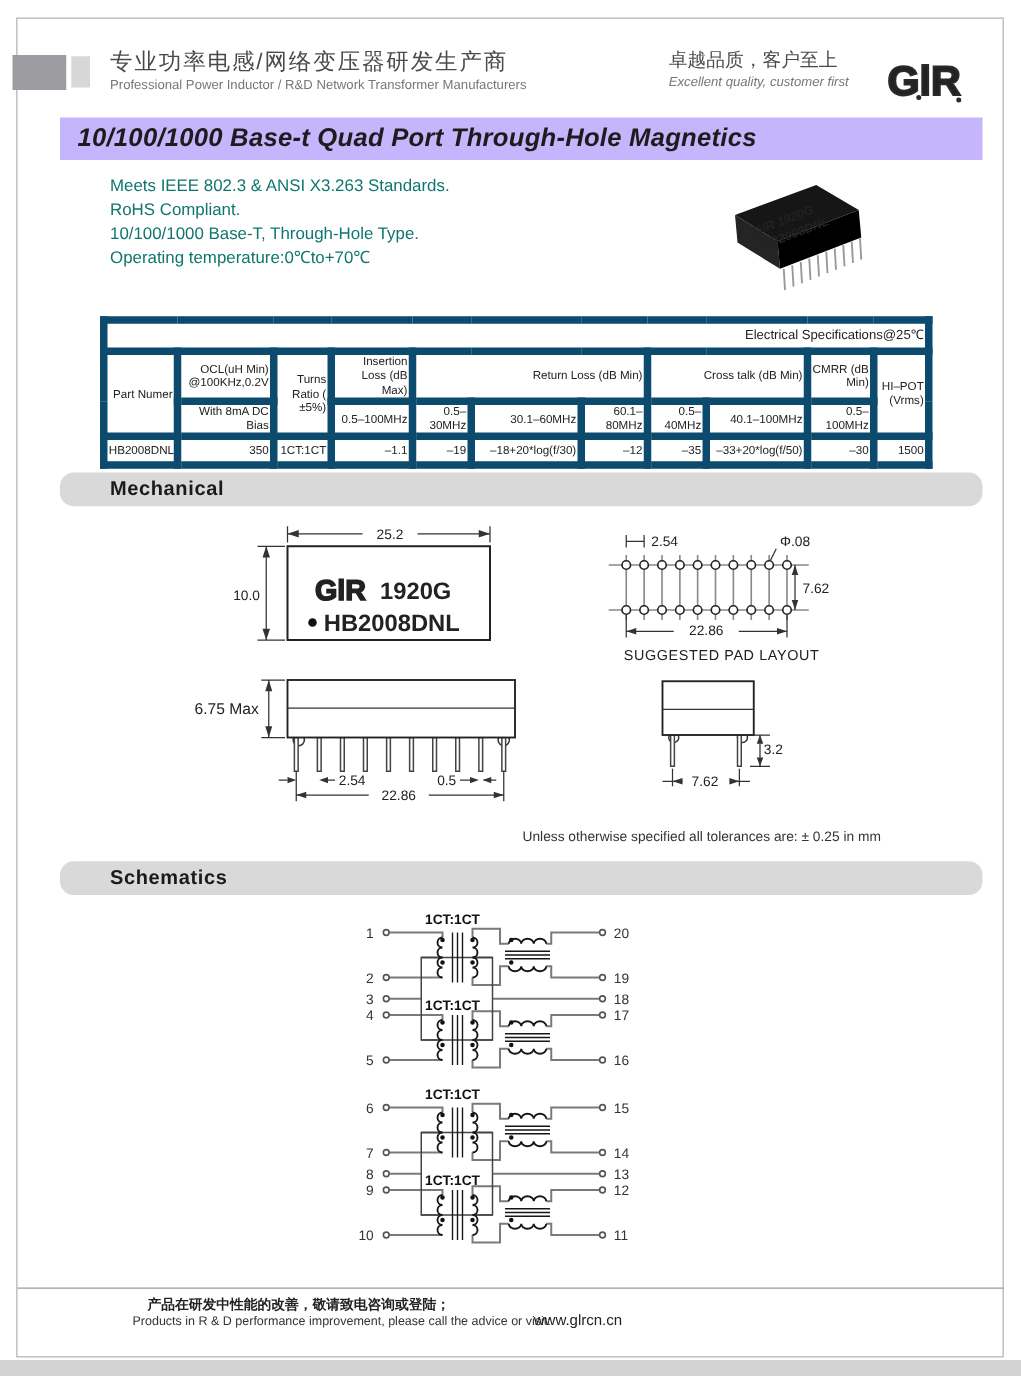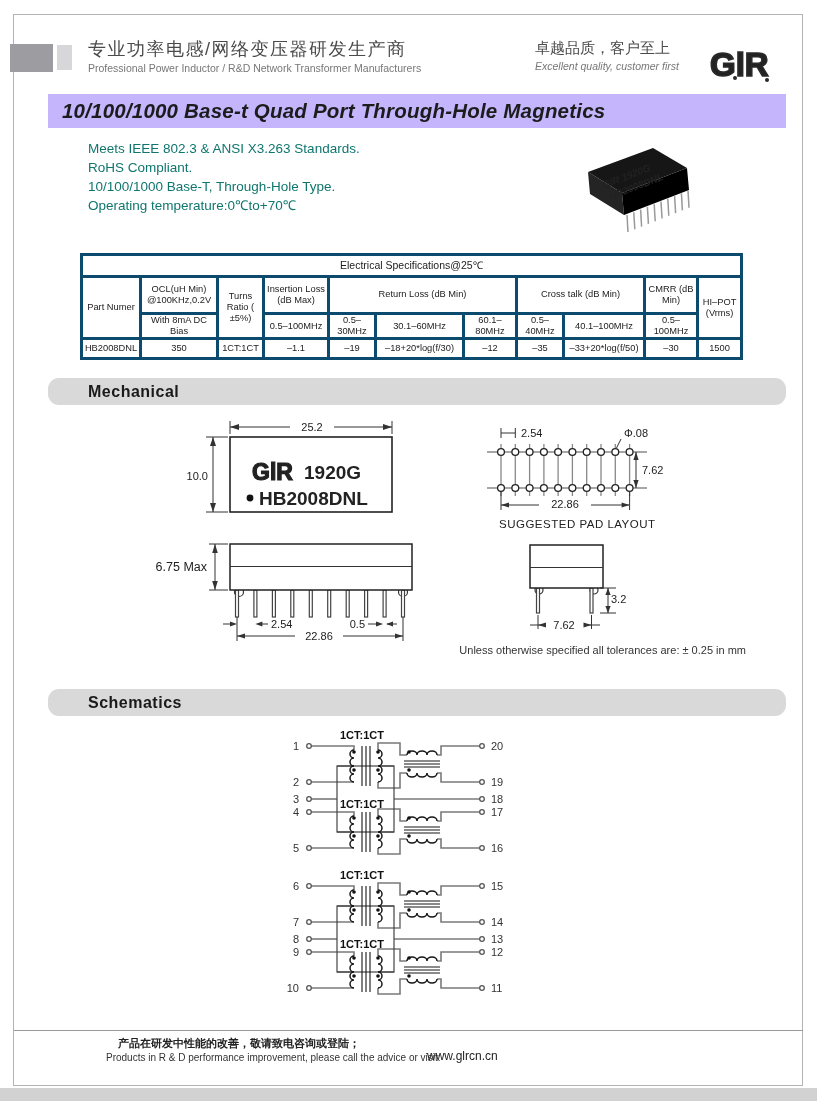--- a/index.html
+++ b/index.html
@@ -14,33 +14,33 @@
   .zh-slogan{left:535px;top:39px;font-size:15px;color:#4a4a4a;}
   .en-slogan{left:535px;top:60px;font-size:10.5px;font-style:italic;color:#777;}
   .title-bar{left:48px;top:94px;width:738px;height:34px;background:#c4b5fd;
              font-size:20.5px;font-weight:bold;font-style:italic;color:#1c1c1c;
              line-height:34px;padding-left:14px;box-sizing:border-box;letter-spacing:0.2px;}
   .features{left:88px;top:139px;font-size:13.5px;line-height:19px;color:#0f766e;}
   .sec-bar{left:48px;top:0;width:738px;height:27px;background:#d9d9d9;
            font-size:16px;font-weight:bold;color:#1a1a1a;line-height:27px;
            padding-left:40px;box-sizing:border-box;letter-spacing:0.5px;border-radius:11px;}
   table.spec{border-collapse:collapse;table-layout:fixed;width:662px;font-size:9.3px;color:#222;}
-  table.spec td{border:3px solid #0c4a6e;text-align:center;vertical-align:middle;
+  table.spec td{border:6px solid #0c4a6e;text-align:right;vertical-align:middle;
                 padding:0 1px;line-height:1.2;overflow:hidden;margin-left:40px;}
   tr.t-title td{height:19px;font-size:10.5px;}
   tr.t-h1 td{height:34px;}
   tr.t-h2 td{height:15px;}
   tr.t-data td{height:17px;}
   svg text{font-family:"Liberation Sans",sans-serif;fill:#222;}
   .dim{font-size:11px;}
   .dim12{font-size:12.5px;}
   .pinlbl{font-size:11px;fill:#333;}
   .ratio{font-size:11px;font-weight:bold;fill:#111;}
   .caption{font-size:11.5px;letter-spacing:0.5px;fill:#222;}
-  .note{left:418px;top:644px;width:292px;font-size:11px;color:#333;text-align:right;margin-left:36px;}
+  .note{left:418px;top:664px;width:292px;font-size:11px;color:#333;}
   .footer-line{left:14px;top:1030px;width:789px;border-top:1px solid #9a9a9a;}
   .footer-zh{left:118px;top:1036px;font-size:11px;font-weight:bold;color:#222;}
   .footer-en{left:106px;top:1052px;font-size:10px;color:#333;}
   .footer-url{left:427px;top:1049px;font-size:12px;color:#222;}
   .bottom-strip{left:0;top:1088px;width:817px;height:13px;background:#d2d2d2;}
 </style>
 </head>
 <body>
 
 <div class="page">

